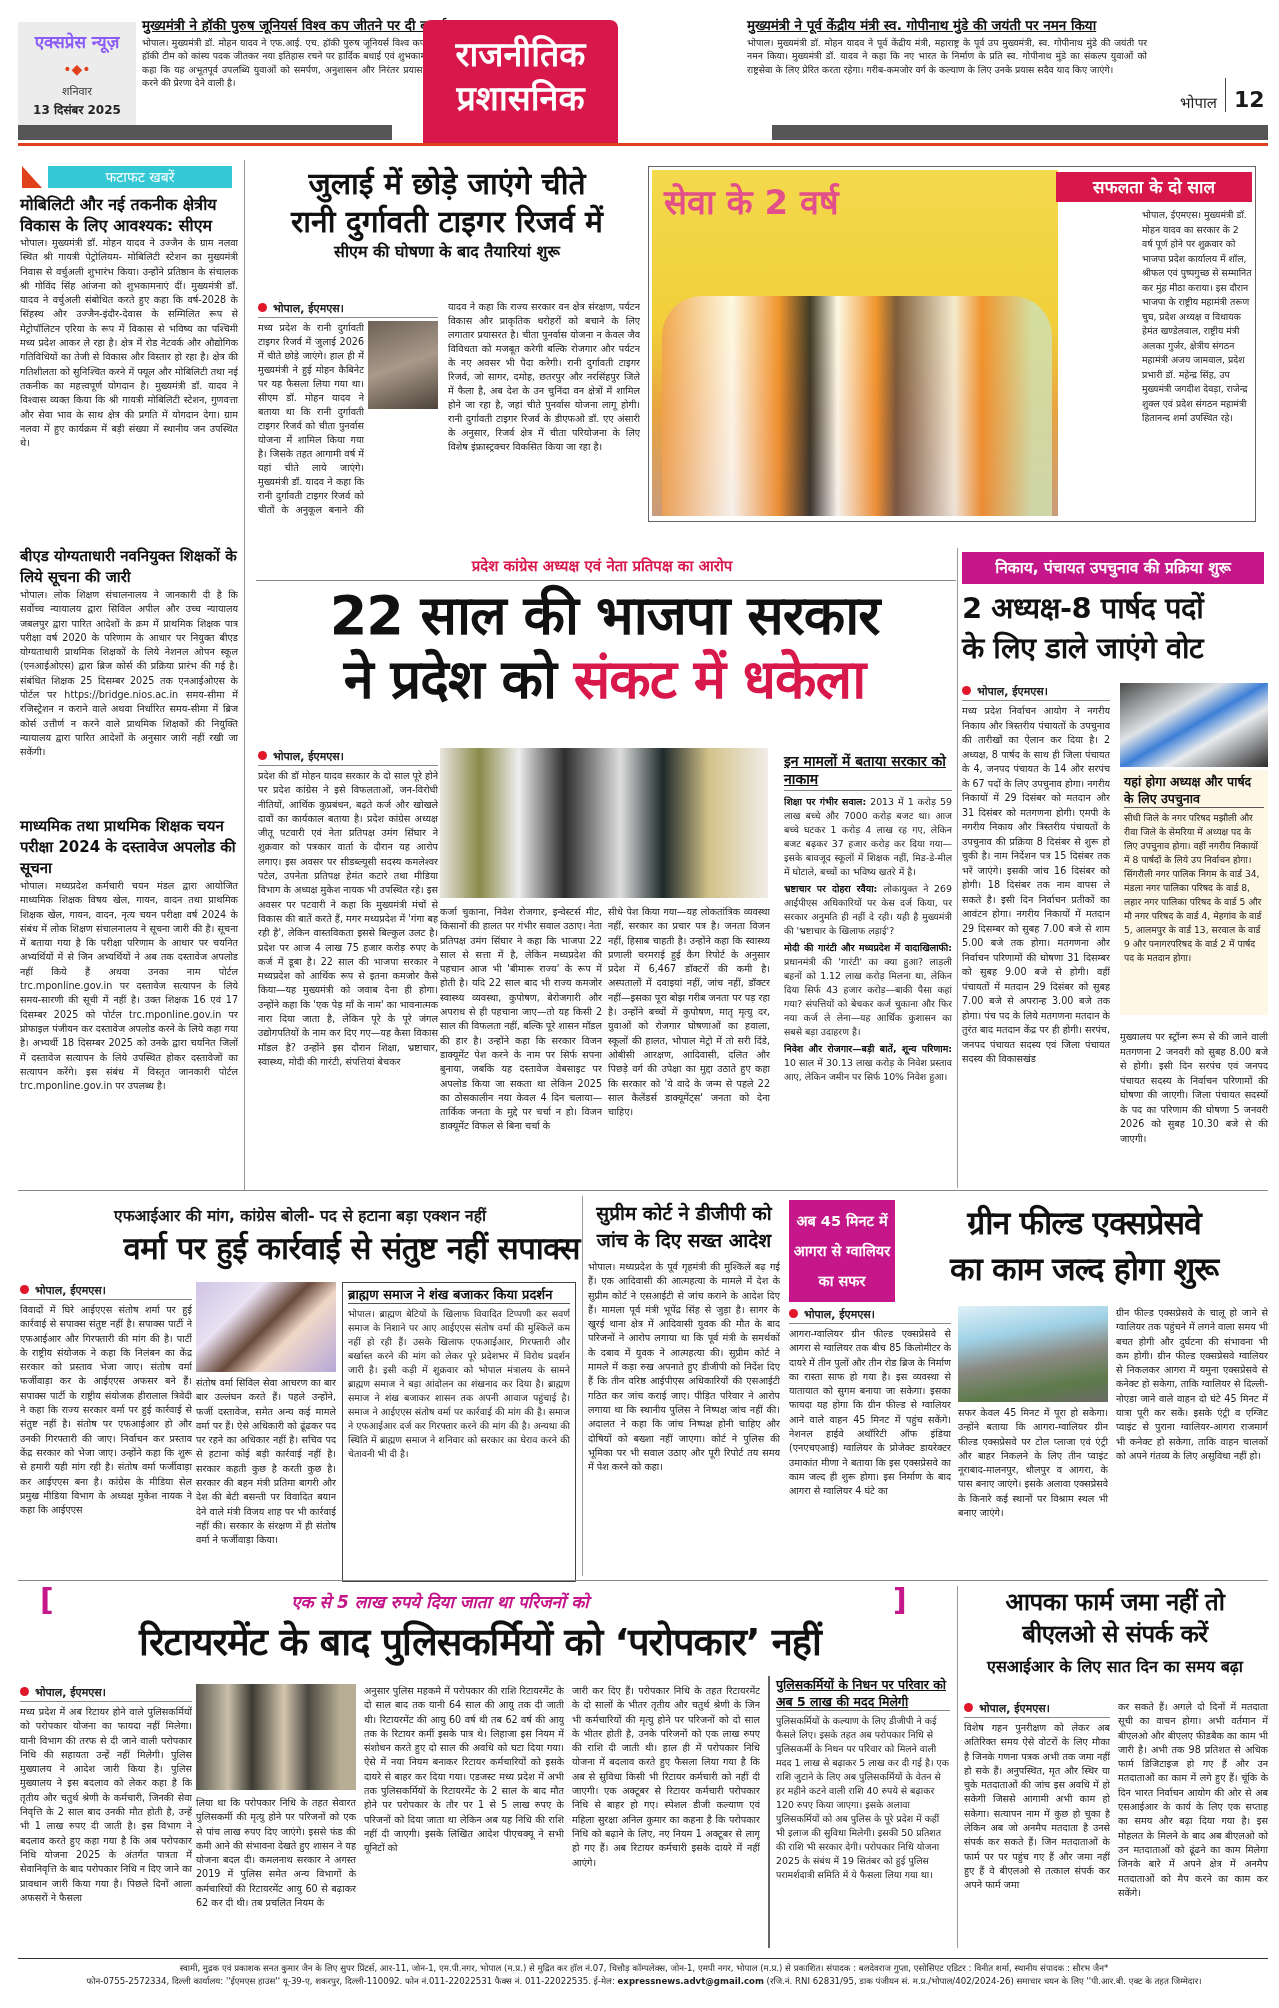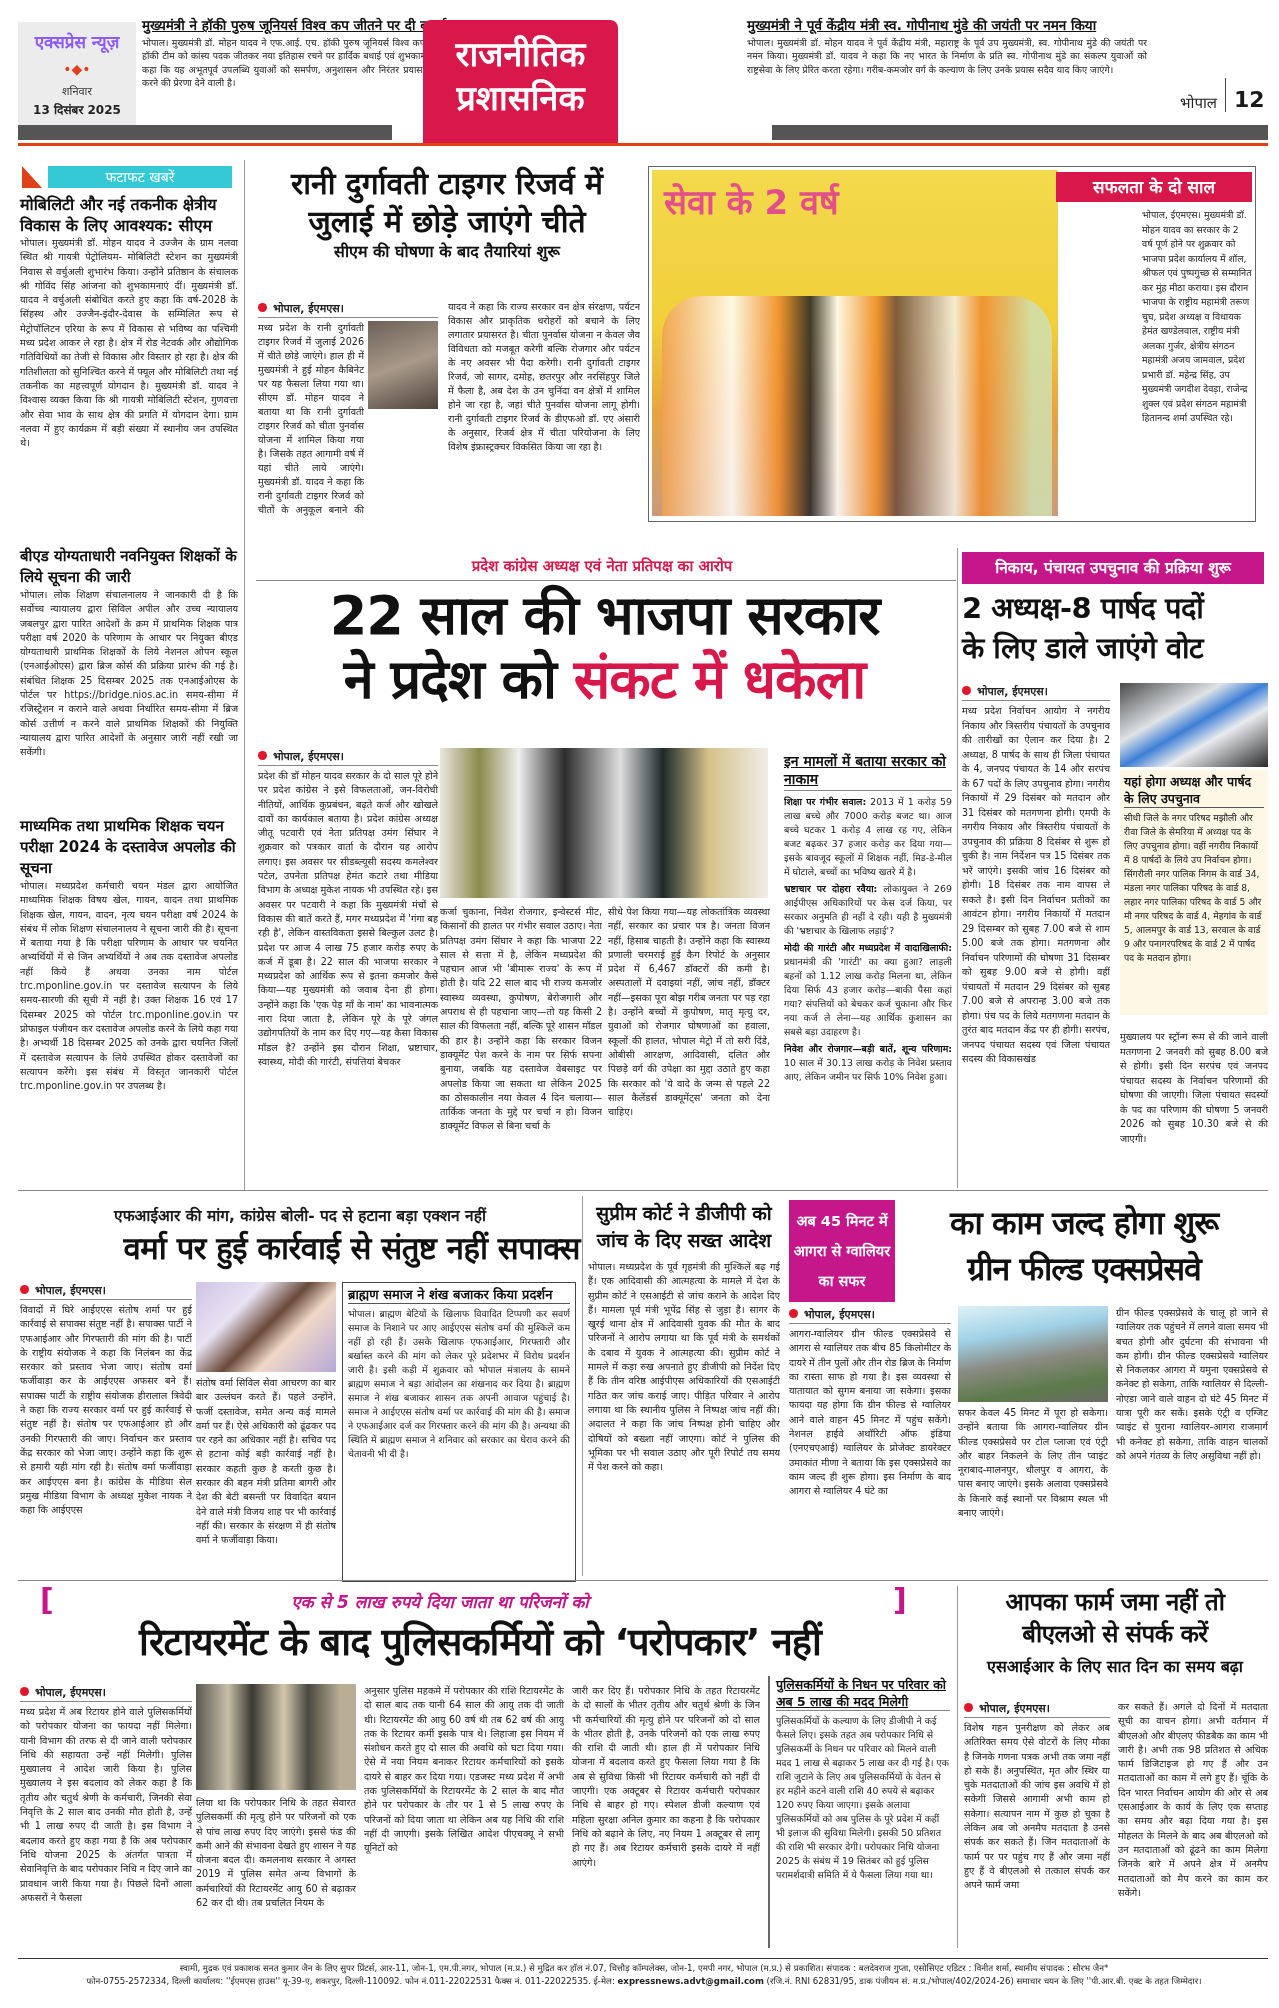--- a/index.html
+++ b/index.html
@@ -64,22 +64,22 @@
   <div class="body-text" style="height:210px;font-size:9.6px;line-height:14.3px">भोपाल। लोक शिक्षण संचालनालय ने जानकारी दी है कि सर्वोच्च न्यायालय द्वारा सिविल अपील और उच्च न्यायालय जबलपुर द्वारा पारित आदेशों के क्रम में प्राथमिक शिक्षक पात्र परीक्षा वर्ष 2020 के परिणाम के आधार पर नियुक्त बीएड योग्यताधारी प्राथमिक शिक्षकों के लिये नेशनल ओपन स्कूल (एनआईओएस) द्वारा ब्रिज कोर्स की प्रक्रिया प्रारंभ की गई है। संबंधित शिक्षक 25 दिसम्बर 2025 तक एनआईओएस के पोर्टल पर https://bridge.nios.ac.in समय-सीमा में रजिस्ट्रेशन न कराने वाले अथवा निर्धारित समय-सीमा में ब्रिज कोर्स उत्तीर्ण न करने वाले प्राथमिक शिक्षकों की नियुक्ति न्यायालय द्वारा पारित आदेशों के अनुसार जारी नहीं रखी जा सकेंगी।</div>
 </div>
 
 <div class="abs" style="left:20px;top:816px;width:218px">
   <div class="hl" style="font-size:15px;line-height:21px">माध्यमिक तथा प्राथमिक शिक्षक चयन परीक्षा 2024 के दस्तावेज अपलोड की सूचना</div>
   <div class="body-text" style="height:296px;font-size:9.6px;line-height:14.3px">भोपाल। मध्यप्रदेश कर्मचारी चयन मंडल द्वारा आयोजित माध्यमिक शिक्षक विषय खेल, गायन, वादन तथा प्राथमिक शिक्षक खेल, गायन, वादन, नृत्य चयन परीक्षा वर्ष 2024 के संबंध में लोक शिक्षण संचालनालय ने सूचना जारी की है। सूचना में बताया गया है कि परीक्षा परिणाम के आधार पर चयनित अभ्यर्थियों में से जिन अभ्यर्थियों ने अब तक दस्तावेज अपलोड नहीं किये हैं अथवा उनका नाम पोर्टल trc.mponline.gov.in पर दस्तावेज सत्यापन के लिये समय-सारणी की सूची में नहीं है। उक्त शिक्षक 16 एवं 17 दिसम्बर 2025 को पोर्टल trc.mponline.gov.in पर प्रोफाइल पंजीयन कर दस्तावेज अपलोड करने के लिये कहा गया है। अभ्यर्थी 18 दिसम्बर 2025 को उनके द्वारा चयनित जिलों में दस्तावेज सत्यापन के लिये उपस्थित होकर दस्तावेजों का सत्यापन करेंगे। इस संबंध में विस्तृत जानकारी पोर्टल trc.mponline.gov.in पर उपलब्ध है।</div>
 </div>
 <div class="rule-v" style="left:244px;top:160px;height:1030px"></div>
 
 <div class="abs" style="left:252px;top:165px;width:390px">
+  <div class="hl" style="font-size:30px;text-align:center;line-height:38px">जुलाई में छोड़े जाएंगे चीते</div>
   <div class="hl" style="font-size:30px;text-align:center;line-height:38px">रानी दुर्गावती टाइगर रिजर्व में</div>
-  <div class="hl" style="font-size:30px;text-align:center;line-height:38px">जुलाई में छोड़े जाएंगे चीते</div>
   <div class="hl" style="font-size:16px;text-align:center;margin-top:2px">सीएम की घोषणा के बाद तैयारियां शुरू</div>
 </div>
 <div class="abs" style="left:258px;top:300px;width:180px">
   <div class="dateline">
       <span class="dot"></span>
       <span>भोपाल, ईएमएस।</span>
     </div>
   <div class="photo" style="position:relative;float:right;width:70px;height:88px;margin:0 0 3px 4px;background:linear-gradient(160deg,#6d6157,#a8998a 50%,#4d433a)"></div>
   <div class="body-text" style="height:196px;font-size:9.6px;line-height:14px">मध्य प्रदेश के रानी दुर्गावती टाइगर रिजर्व में जुलाई 2026 में चीते छोड़े जाएंगे। हाल ही में मुख्यमंत्री ने हुई मोहन कैबिनेट पर यह फैसला लिया गया था। सीएम डॉ. मोहन यादव ने बताया था कि रानी दुर्गावती टाइगर रिजर्व को चीता पुनर्वास योजना में शामिल किया गया है। जिसके तहत आगामी वर्ष में यहां चीते लाये जाएंगे। मुख्यमंत्री डॉ. यादव ने कहा कि रानी दुर्गावती टाइगर रिजर्व को चीतों के अनुकूल बनाने की दिशा में काम शुरू कर दिए गए हैं। बुंदेलखंड के विकास की दिशा में यह एक नया अध्याय जुड़ने जा रहा है। मुख्यमंत्री डॉ. मोहन</div>
 </div>
@@ -174,22 +174,22 @@
 </div>
 <div class="rule-v" style="left:582px;top:1196px;height:380px"></div>
 
 <div class="abs hl" style="left:588px;top:1200px;width:192px;text-align:center;font-size:19px;line-height:27px">सुप्रीम कोर्ट ने डीजीपी को जांच के दिए सख्त आदेश</div>
 <div class="body-text abs" style="left:588px;top:1260px;width:192px;height:318px;font-size:9.6px;line-height:14.3px">भोपाल। मध्यप्रदेश के पूर्व गृहमंत्री की मुश्किलें बढ़ गई हैं। एक आदिवासी की आत्महत्या के मामले में देश के सुप्रीम कोर्ट ने एसआईटी से जांच कराने के आदेश दिए हैं। मामला पूर्व मंत्री भूपेंद्र सिंह से जुड़ा है। सागर के खुरई थाना क्षेत्र में आदिवासी युवक की मौत के बाद परिजनों ने आरोप लगाया था कि पूर्व मंत्री के समर्थकों के दबाव में युवक ने आत्महत्या की। सुप्रीम कोर्ट ने मामले में कड़ा रुख अपनाते हुए डीजीपी को निर्देश दिए हैं कि तीन वरिष्ठ आईपीएस अधिकारियों की एसआईटी गठित कर जांच कराई जाए। पीड़ित परिवार ने आरोप लगाया था कि स्थानीय पुलिस ने निष्पक्ष जांच नहीं की। अदालत ने कहा कि जांच निष्पक्ष होनी चाहिए और दोषियों को बख्शा नहीं जाएगा। कोर्ट ने पुलिस की भूमिका पर भी सवाल उठाए और पूरी रिपोर्ट तय समय में पेश करने को कहा।</div>
 
 <div class="abs" style="left:789px;top:1200px;width:106px;height:102px;background:#c5178a;color:#fff;text-align:center;padding:6px 4px;font-weight:bold;font-size:14.5px;line-height:30px">
   <span>अब 45 मिनट में आगरा से ग्वालियर का सफर</span>
 </div>
 <div class="abs" style="left:900px;top:1200px;width:368px;text-align:center">
+  <div class="hl" style="font-size:32px;line-height:46px;letter-spacing:-1px">ग्रीन फील्ड एक्सप्रेसवे</div>
   <div class="hl" style="font-size:32px;line-height:46px;letter-spacing:-1px">का काम जल्द होगा शुरू</div>
-  <div class="hl" style="font-size:32px;line-height:46px;letter-spacing:-1px">ग्रीन फील्ड एक्सप्रेसवे</div>
 </div>
 <div class="abs" style="left:789px;top:1306px;width:162px">
   <div class="dateline">
       <span class="dot"></span>
       <span>भोपाल, ईएमएस।</span>
     </div>
   <div class="body-text" style="height:252px;font-size:9.6px;line-height:14.3px">आगरा-ग्वालियर ग्रीन फील्ड एक्सप्रेसवे से आगरा से ग्वालियर तक बीच 85 किलोमीटर के दायरे में तीन पुलों और तीन रोड ब्रिज के निर्माण का रास्ता साफ हो गया है। इस व्यवस्था से यातायात को सुगम बनाया जा सकेगा। इसका फायदा यह होगा कि ग्रीन फील्ड से ग्वालियर आने वाले वाहन 45 मिनट में पहुंच सकेंगे। नेशनल हाईवे अथॉरिटी ऑफ इंडिया (एनएचएआई) ग्वालियर के प्रोजेक्ट डायरेक्टर उमाकांत मीणा ने बताया कि इस एक्सप्रेसवे का काम जल्द ही शुरू होगा। इस निर्माण के बाद आगरा से ग्वालियर 4 घंटे का</div>
 </div>
 <div class="photo" style="left:958px;top:1306px;width:150px;height:96px;background:linear-gradient(170deg,#dff1f7 0%,#9fd1e6 30%,#8a8a82 55%,#5d7a4a 80%,#6b6b66)"></div>
 <div class="abs" style="left:958px;top:1406px;width:150px">

